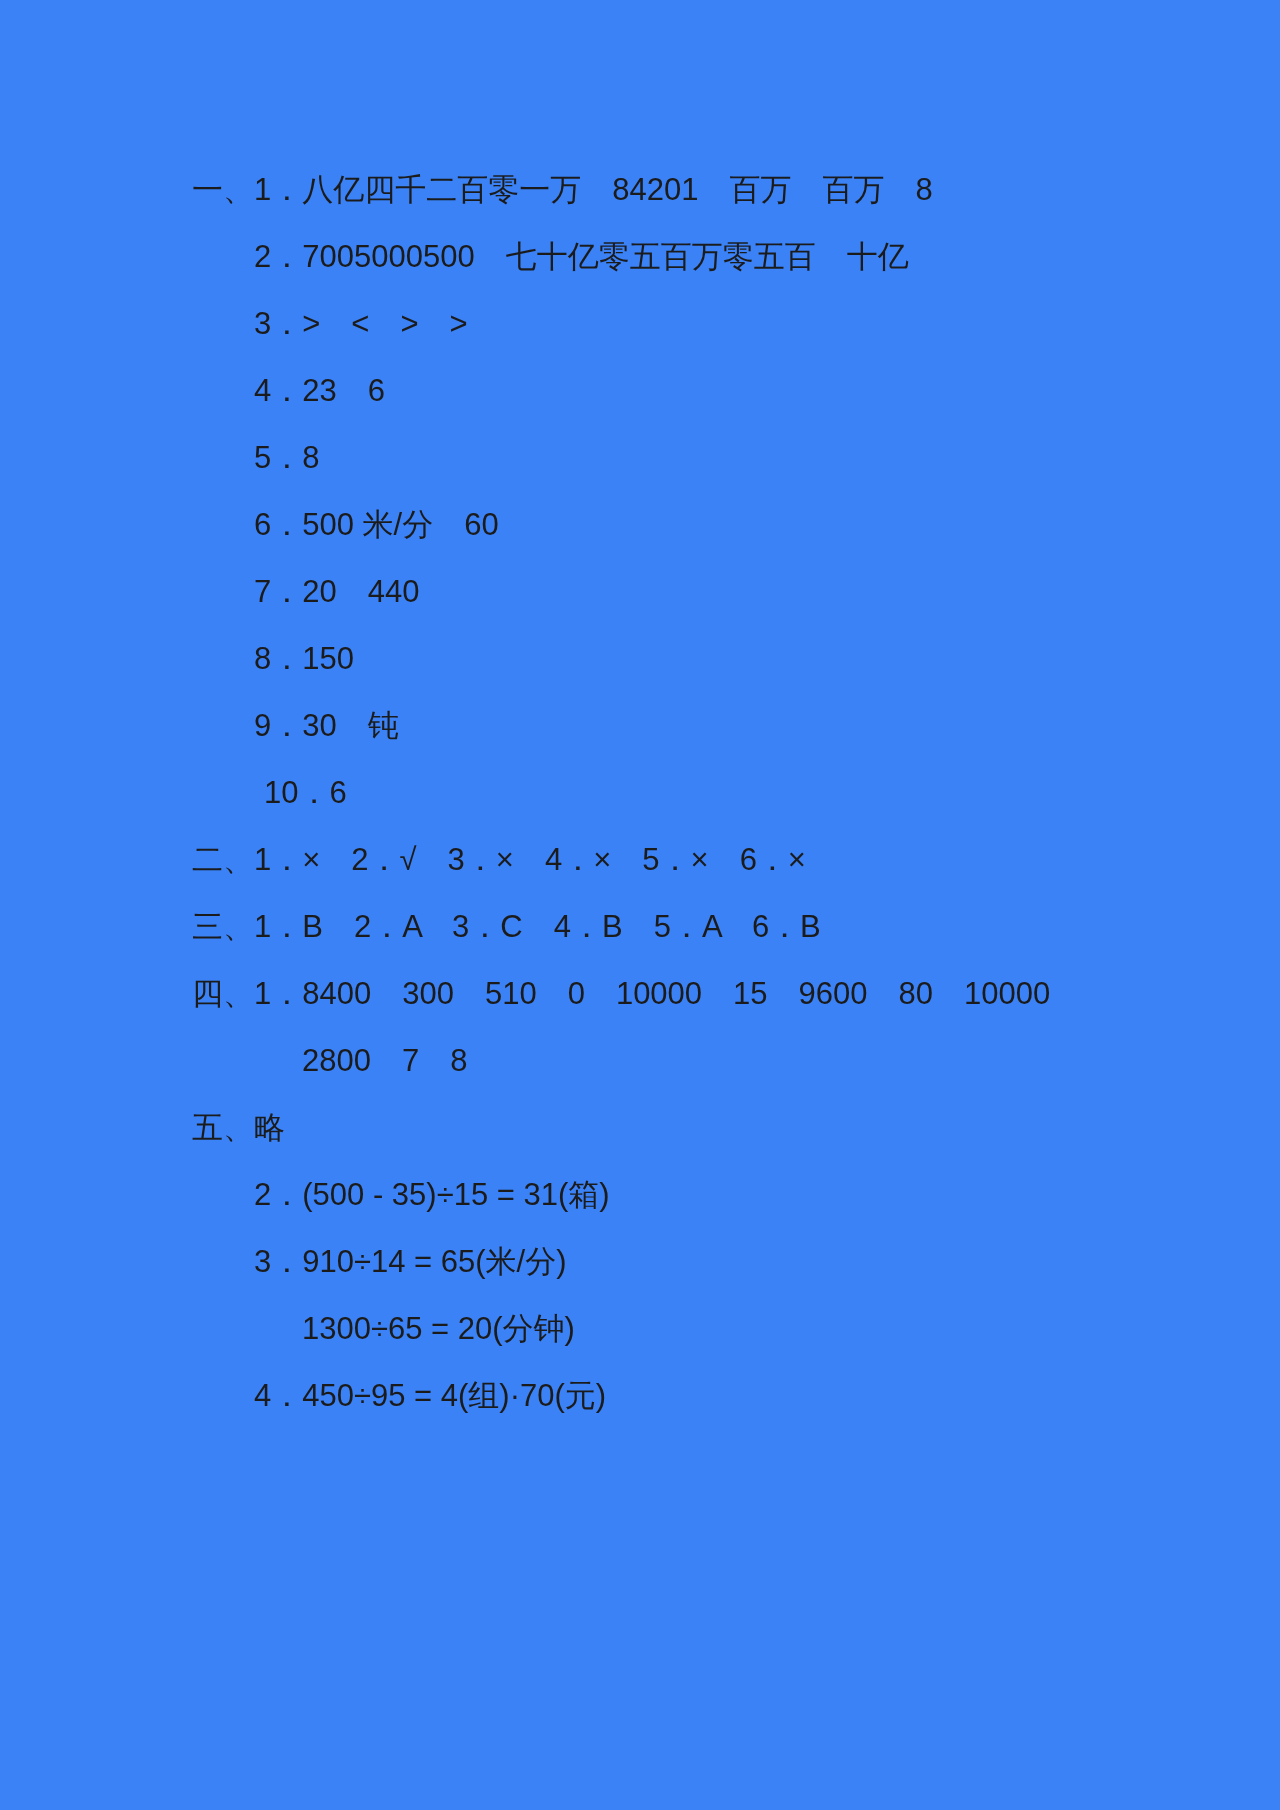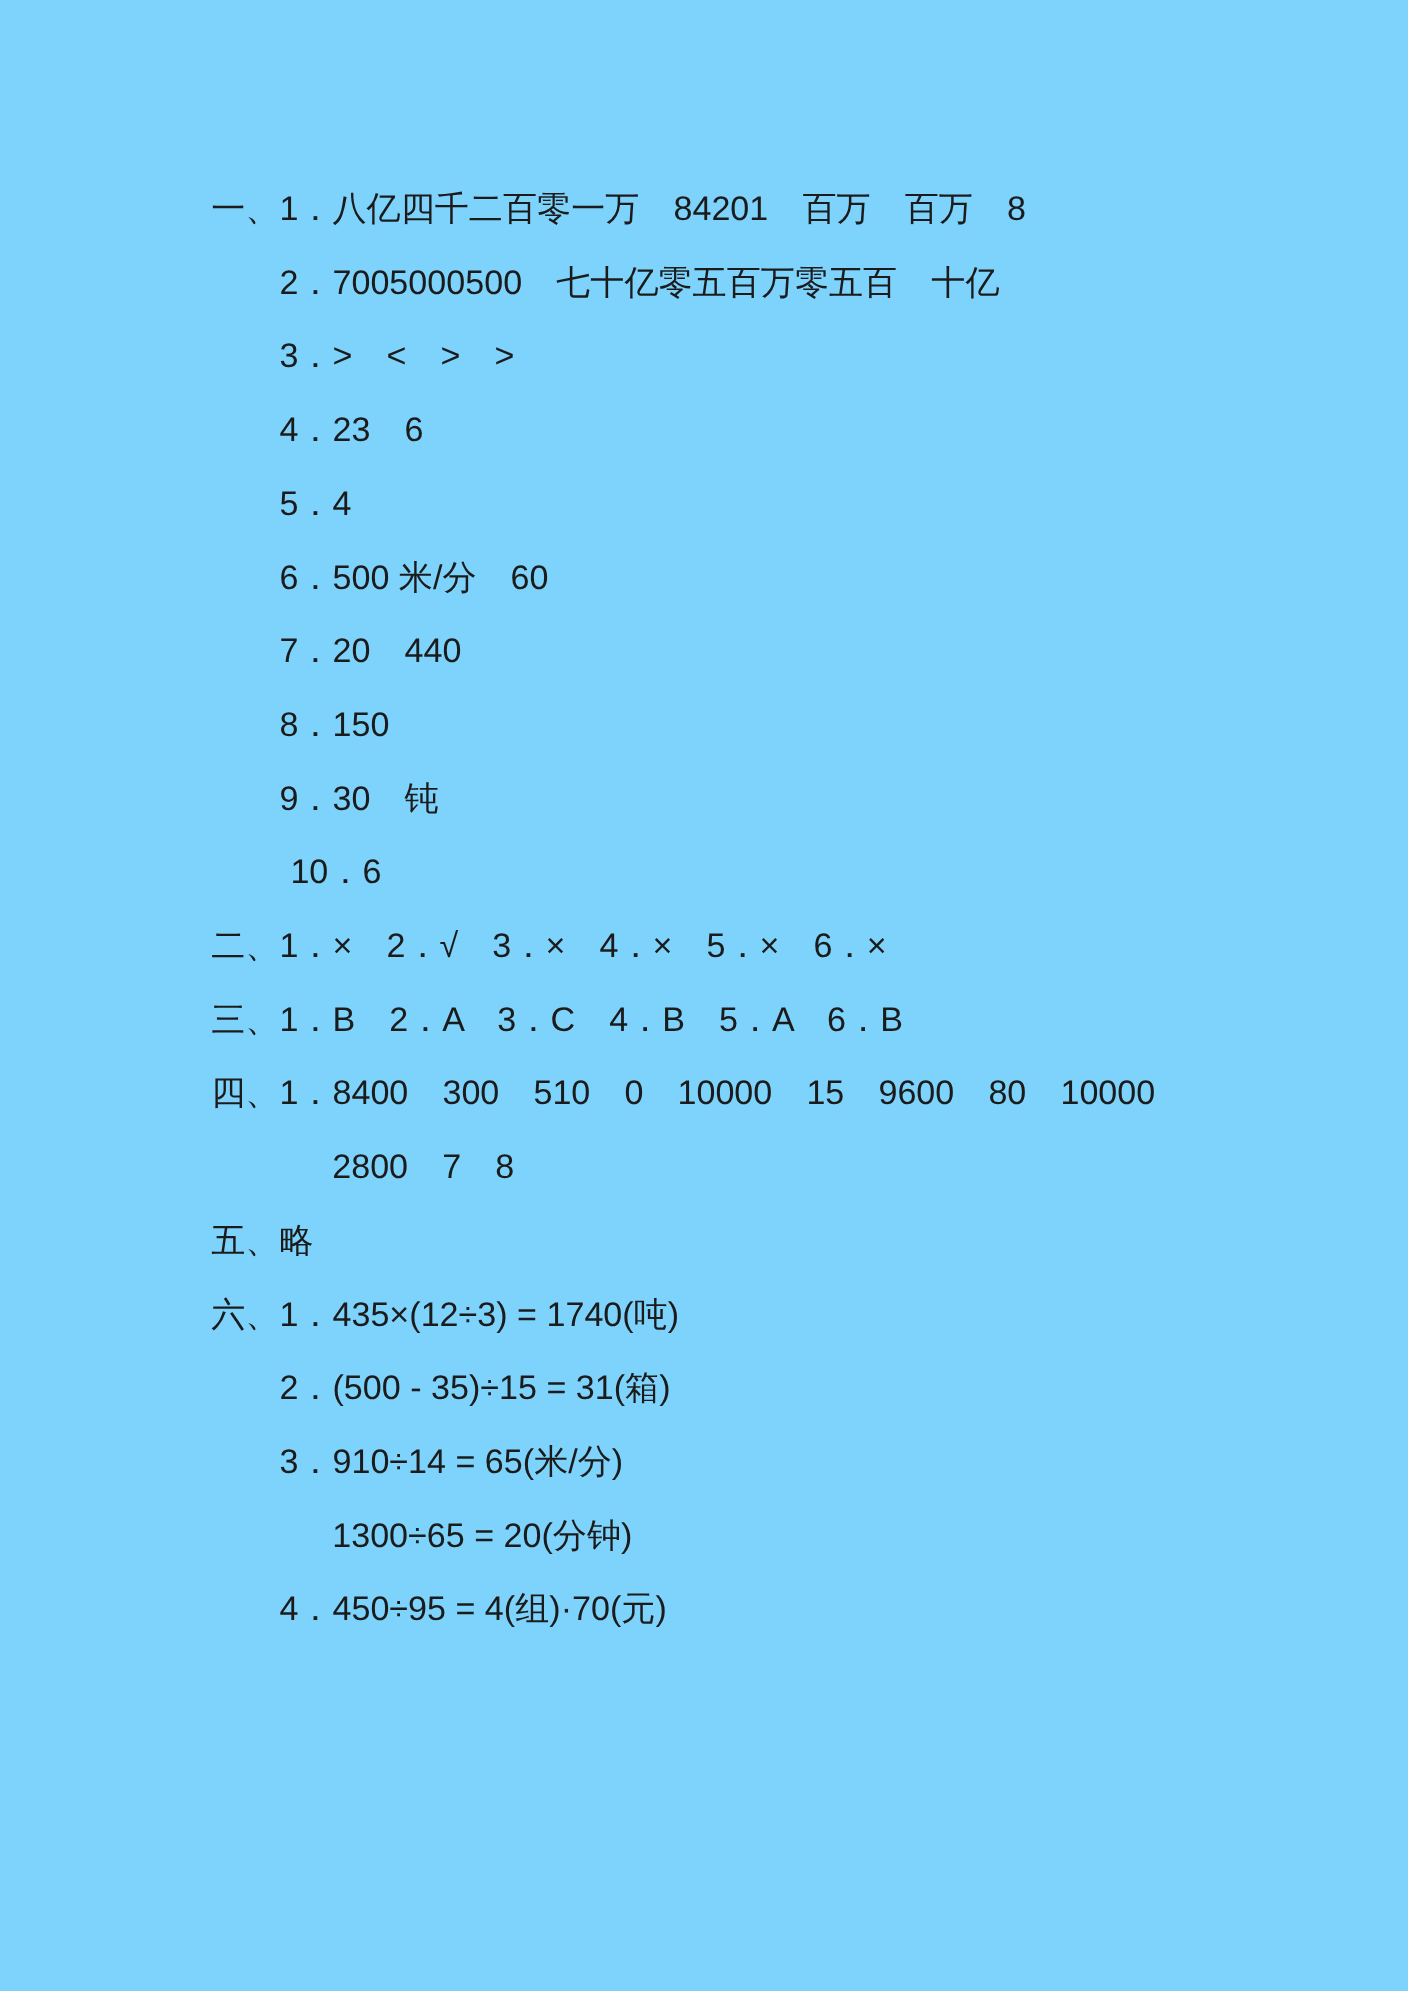--- a/index.html
+++ b/index.html
@@ -4,21 +4,21 @@
 <style>
   html, body {
     margin: 0;
     padding: 0;
     background: #ffffff;
   }
   .page {
     position: relative;
     width: 1280px;
     height: 1810px;
-    background: #7dd3fc;
+    background: #3b82f6;
     overflow: hidden;
     font-family: "Liberation Sans", sans-serif;
     font-size: 31px;
     color: #1b1b1b;
   }
   .lines {
     padding-top: 156px;
   }
   .line {
     height: 67px;
@@ -40,21 +40,21 @@
 <div class="page">
   <div class="lines" id="lines">
   <div class="line indent-section"><span class="line-text">一、1．八亿四千二百零一万　84201　百万　百万　8</span></div>
 
   <div class="line indent-item"><span class="line-text">2．7005000500　七十亿零五百万零五百　十亿</span></div>
 
   <div class="line indent-item"><span class="line-text">3．&gt;　&lt;　&gt;　&gt;</span></div>
 
   <div class="line indent-item"><span class="line-text">4．23　6</span></div>
 
-  <div class="line indent-item"><span class="line-text">5．4</span></div>
+  <div class="line indent-item"><span class="line-text">5．8</span></div>
 
   <div class="line indent-item"><span class="line-text">6．500 米/分　60</span></div>
 
   <div class="line indent-item"><span class="line-text">7．20　440</span></div>
 
   <div class="line indent-item"><span class="line-text">8．150</span></div>
 
   <div class="line indent-item"><span class="line-text">9．30　钝</span></div>
 
   <div class="line indent-item-wide"><span class="line-text">10．6</span></div>
@@ -64,21 +64,20 @@
   <div class="line indent-section"><span class="line-text">三、1．B　2．A　3．C　4．B　5．A　6．B</span></div>
 
   <div class="line indent-section"><span class="line-text">四、1．8400　300　510　0　10000　15　9600　80　10000</span></div>
 
   <div class="line indent-continuation"><span class="line-text">2800　7　8</span></div>
 
 
 
   <div class="line indent-section"><span class="line-text">五、略</span></div>
 
-  <div class="line indent-section"><span class="line-text">六、1．435×(12÷3) = 1740(吨)</span></div>
 
   <div class="line indent-item"><span class="line-text">2．(500 - 35)÷15 = 31(箱)</span></div>
 
   <div class="line indent-item"><span class="line-text">3．910÷14 = 65(米/分)</span></div>
 
   <div class="line indent-continuation"><span class="line-text">1300÷65 = 20(分钟)</span></div>
 
   <div class="line indent-item"><span class="line-text">4．450÷95 = 4(组)·70(元)</span></div>
 </div>
 </div>

